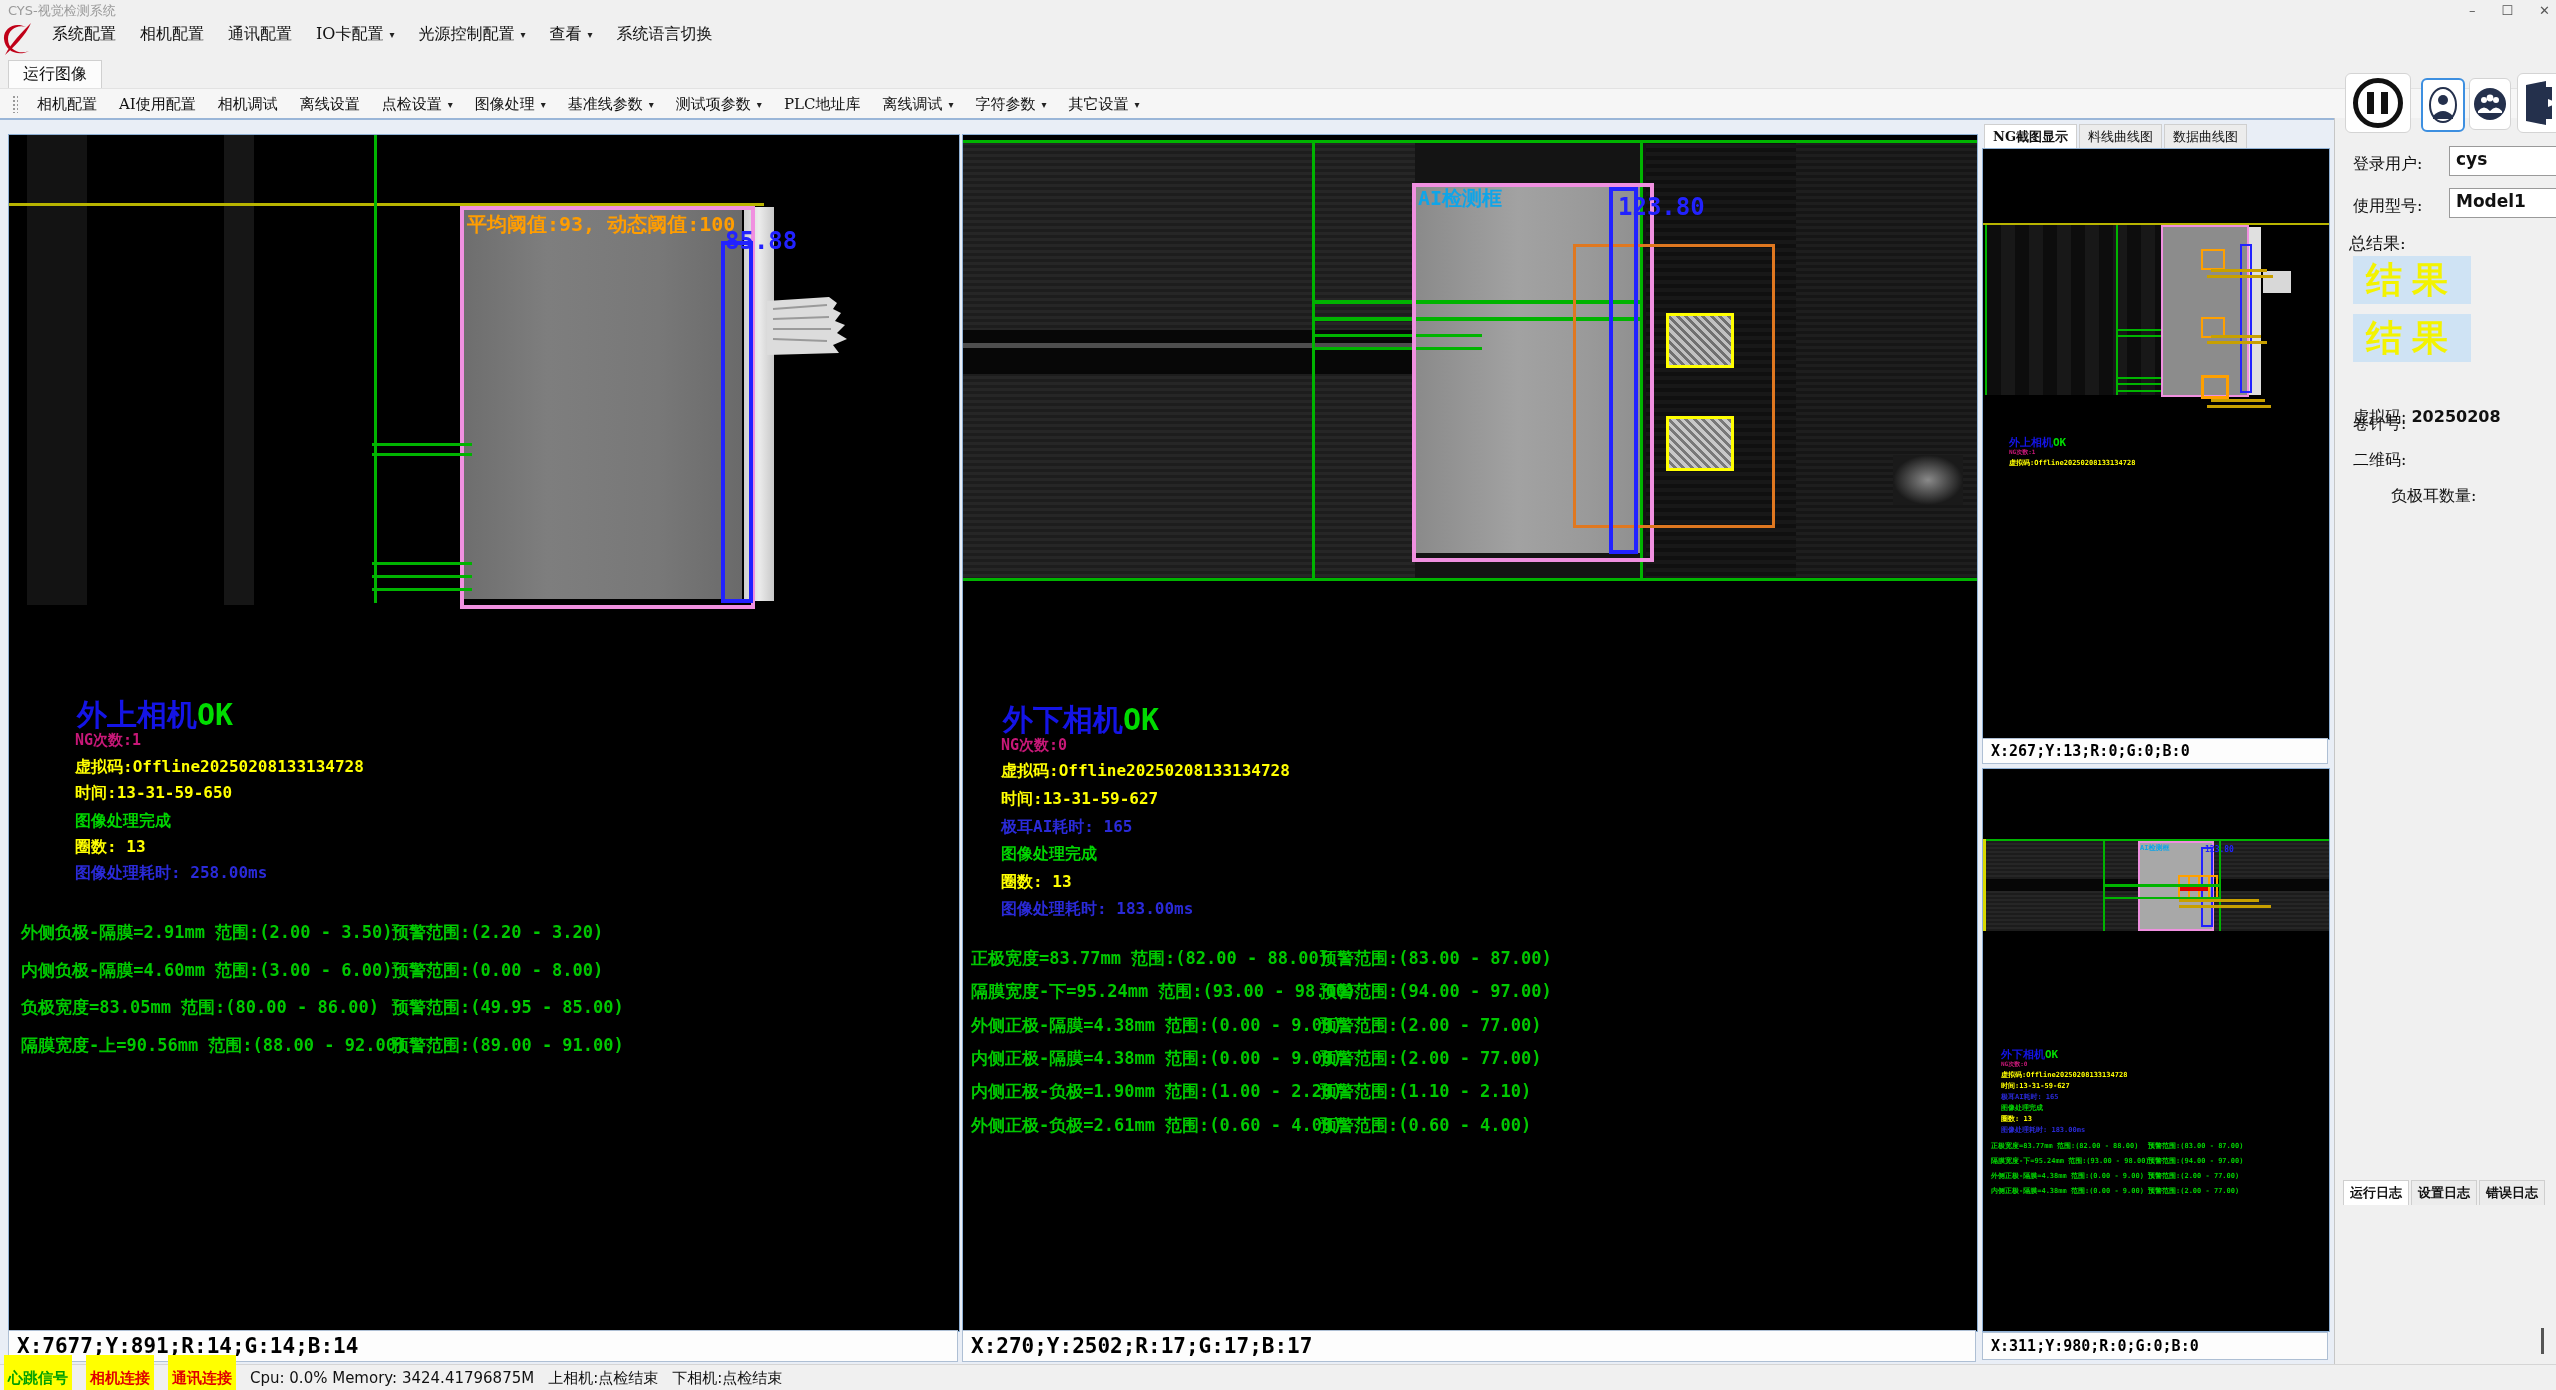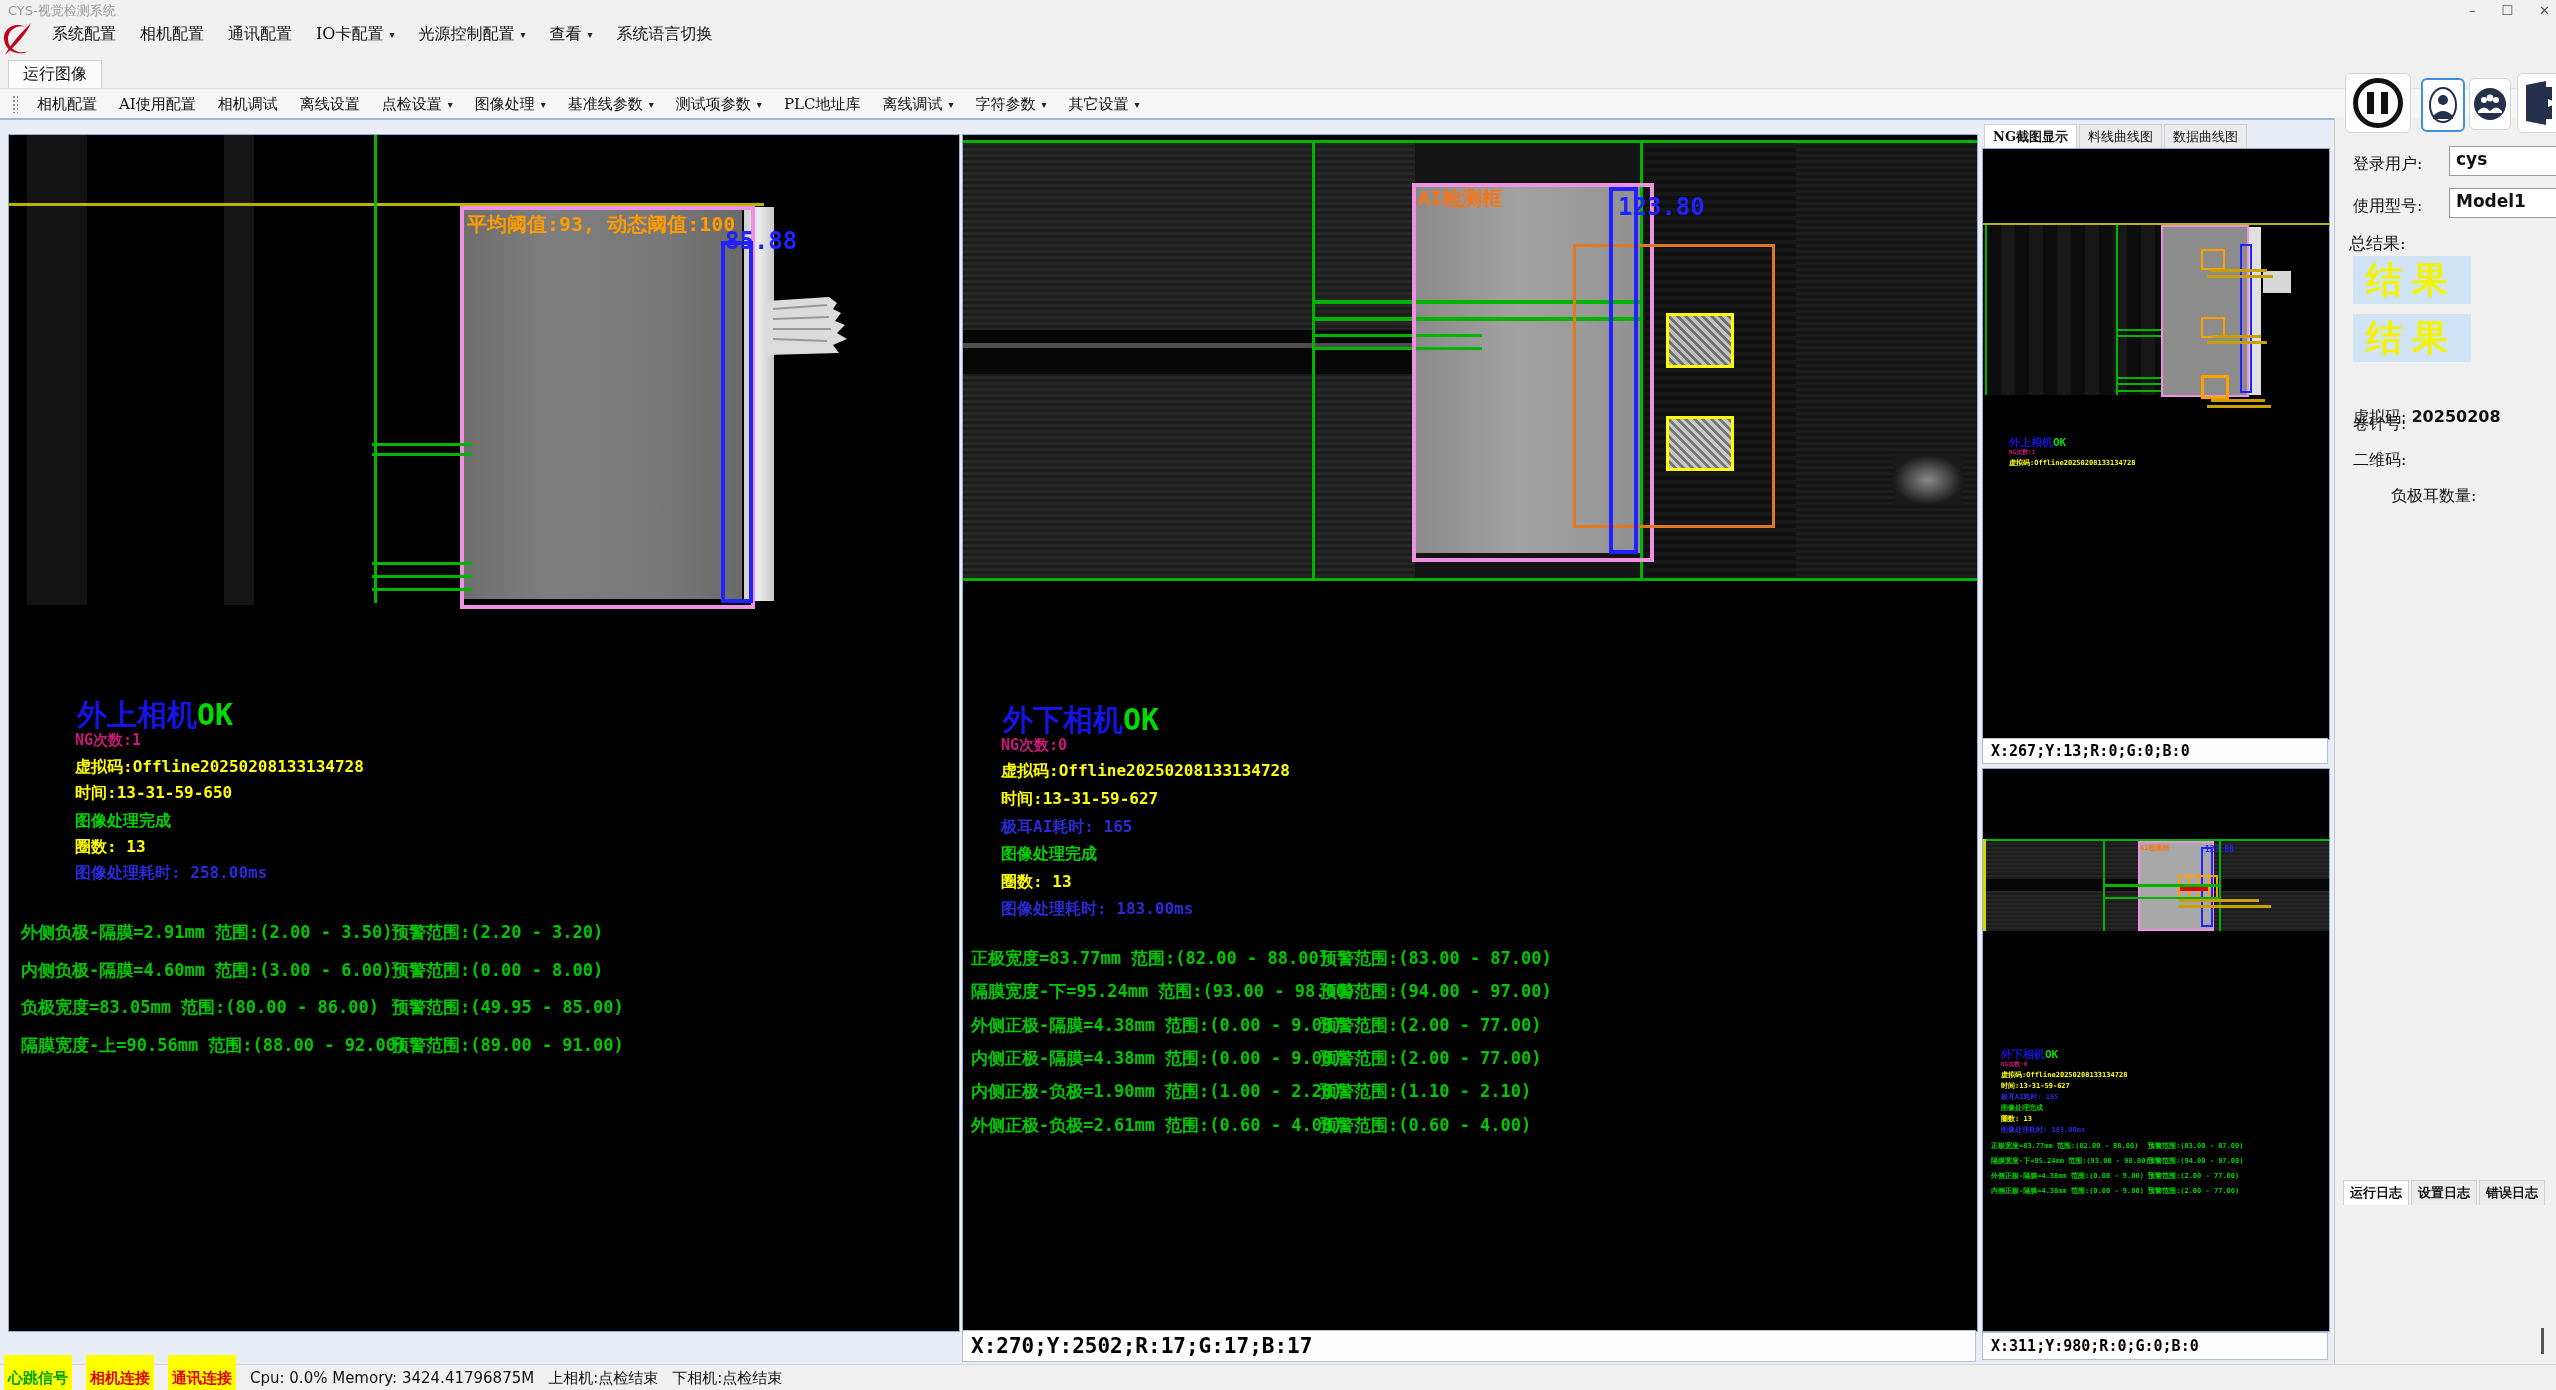--- a/index.html
+++ b/index.html
@@ -24,21 +24,21 @@
         background-image:radial-gradient(#9a9a9a 1px, transparent 1.2px);background-size:4px 4px;}
   .tool-item{padding:3px 11px;font-size:15px;color:#111;font-family:"DejaVu Serif",serif;display:flex;align-items:center;gap:6px;}
   .overflow-arrow{position:absolute;right:4px;top:92px;font-size:15px;color:#111;}
   
   .main{position:absolute;left:0;top:118px;width:2556px;height:1246px;background:#e9eef6;border-top:2px solid #9ab6d8;}
   .campanel{position:absolute;background:#000;border:1px solid #8fb0d4;overflow:hidden;}
   .camfooter{position:absolute;background:#fdfdfd;border:1px solid #aebfd4;color:#000;
              font-family:"DejaVu Sans Mono",monospace;font-size:21px;font-weight:bold;display:flex;align-items:center;padding-left:8px;box-sizing:border-box;}
   .ovl{font-family:"DejaVu Sans Mono",monospace;font-weight:bold;white-space:nowrap;}
   .c-yellow{color:#ffff00}.c-green{color:#00d400}.c-blue{color:#2a2ad8}.c-magenta{color:#c81878}
-  .c-orange{color:#ff9d00}.c-bluev{color:#2222ff}.c-pink{color:#f97316}
+  .c-orange{color:#ff9d00}.c-bluev{color:#2222ff}.c-pink{color:#0ea5e9}
   .row-green{color:#00c800;font-family:"DejaVu Sans Mono",monospace;font-weight:bold;font-size:17px;white-space:nowrap;}
   .info-line{font-size:16px;}
   .gline{position:absolute;background:#00b400;}
   .yline{position:absolute;background:#b8b400;}
   .title-blue{color:#1414e6;font-size:30px;}
   .title-ok{color:#00dc00;font-size:30px;}
   
   .side-tabs{position:absolute;display:flex;gap:2px;}
   .side-tab{font-size:13px;padding:3px 8px;color:#111;background:#ececec;border:1px solid #cfcfcf;border-bottom:none;font-family:"DejaVu Serif",serif;}
   .side-tab.active{background:#fff;font-weight:bold;}
@@ -209,20 +209,21 @@
 
       <div class="row-green abs" style="left:12px;top:786px;">外侧负极-隔膜=2.91mm 范围:(2.00 - 3.50)</div>
       <div class="row-green abs" style="left:383px;top:786px;">预警范围:(2.20 - 3.20)</div>
       <div class="row-green abs" style="left:12px;top:824px;">内侧负极-隔膜=4.60mm 范围:(3.00 - 6.00)</div>
       <div class="row-green abs" style="left:383px;top:824px;">预警范围:(0.00 - 8.00)</div>
       <div class="row-green abs" style="left:12px;top:861px;">负极宽度=83.05mm 范围:(80.00 - 86.00)</div>
       <div class="row-green abs" style="left:383px;top:861px;">预警范围:(49.95 - 85.00)</div>
       <div class="row-green abs" style="left:12px;top:899px;">隔膜宽度-上=90.56mm 范围:(88.00 - 92.00)</div>
       <div class="row-green abs" style="left:383px;top:899px;">预警范围:(89.00 - 91.00)</div>
     </div>
+    <div class="camfooter" style="left:8px;top:1210px;width:950px;height:32px;">X:7677;Y:891;R:14;G:14;B:14</div>
 
     <div class="campanel" style="left:962px;top:14px;width:1014px;height:1196px;">
 
       <div class="abs" style="left:0;top:5px;width:1014px;height:440px;background:#141414;"></div>
       <div class="abs" style="left:0;top:5px;width:452px;height:440px;background:repeating-linear-gradient(0deg,#1d1d1d 0 3px,#262626 3px 6px);"></div>
       <div class="abs" style="left:0;top:195px;width:452px;height:44px;background:#070707;"></div>
       <div class="abs" style="left:0;top:208px;width:452px;height:5px;background:#4e4e4e;"></div>
       <div class="abs" style="left:683px;top:5px;width:150px;height:440px;background:repeating-linear-gradient(0deg,#181818 0 4px,#101010 4px 8px);"></div>
       <div class="abs" style="left:833px;top:5px;width:181px;height:440px;background:repeating-linear-gradient(0deg,#161616 0 3px,#1e1e1e 3px 6px);"></div>
       <div class="abs" style="left:930px;top:320px;width:70px;height:50px;background:radial-gradient(ellipse at center,#8a8a8a,#1a1a1a 70%);"></div>

